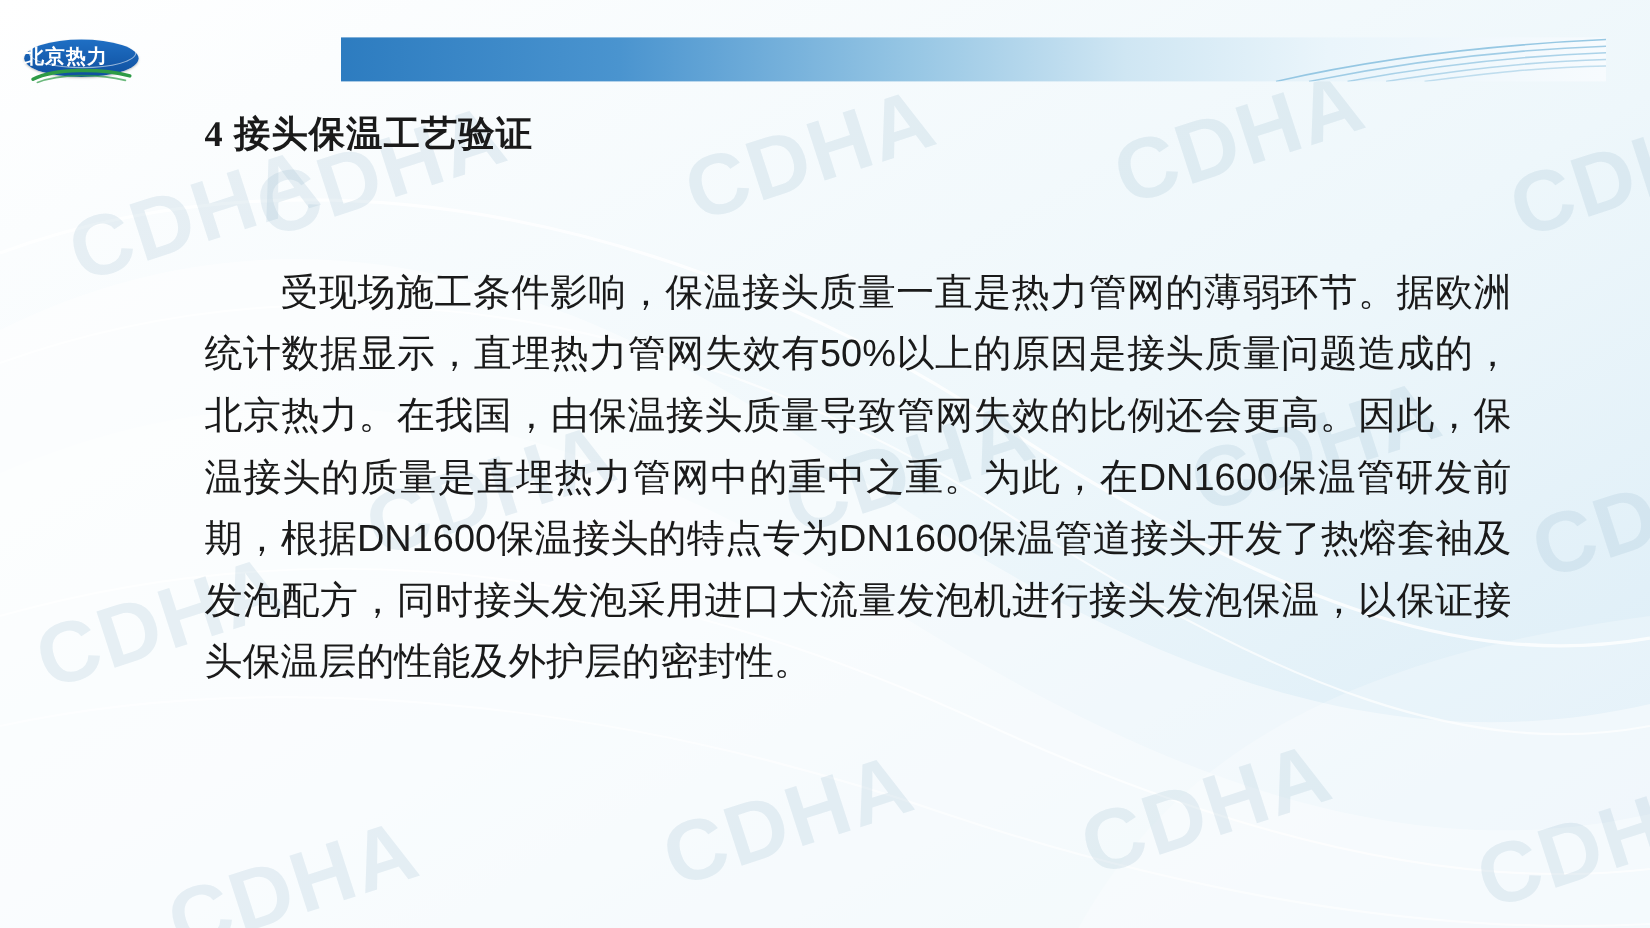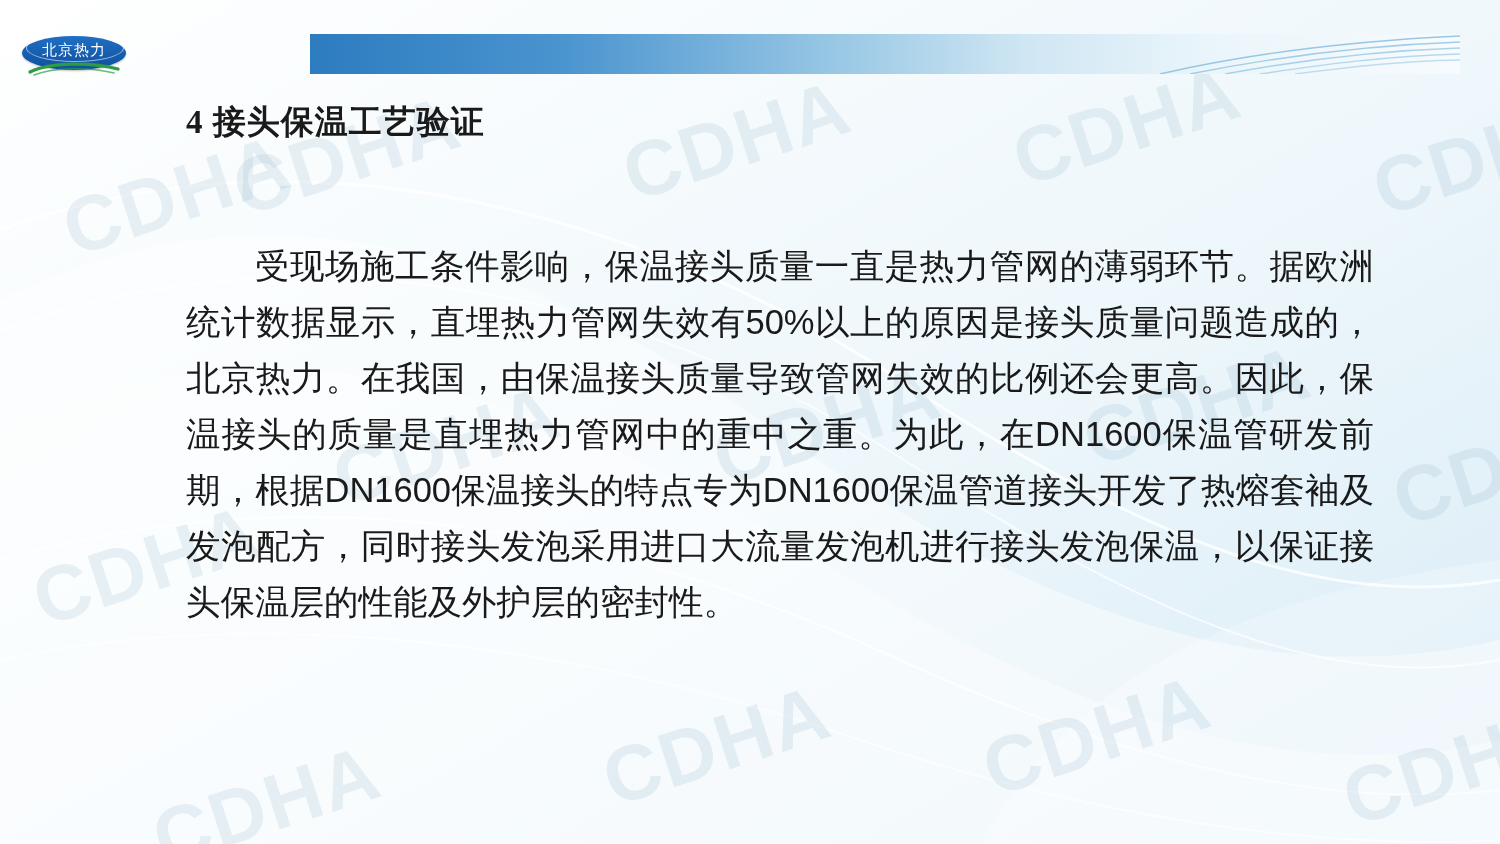--- a/index.html
+++ b/index.html
@@ -48,24 +48,24 @@
     position: absolute;
     left: 4px; top: 4px;
     width: 96px; height: 26px;
     border-radius: 50%;
     border: 1px solid rgba(255,255,255,0.55);
   }
   .logo-text {
     position: absolute;
     left: 0; top: 12px;
     width: 104px;
-    text-align: center;
+    text-align: left;
     color: #ffffff;
-    font-size: 15px;
-    font-weight: normal;
+    font-size: 18px;
+    font-weight: bold;
     letter-spacing: 1px;
     line-height: 1;
   }
   .logo-swoosh {
     position: absolute;
     left: 6px;
     top: 30px;
     width: 92px;
     height: 16px;
   }

